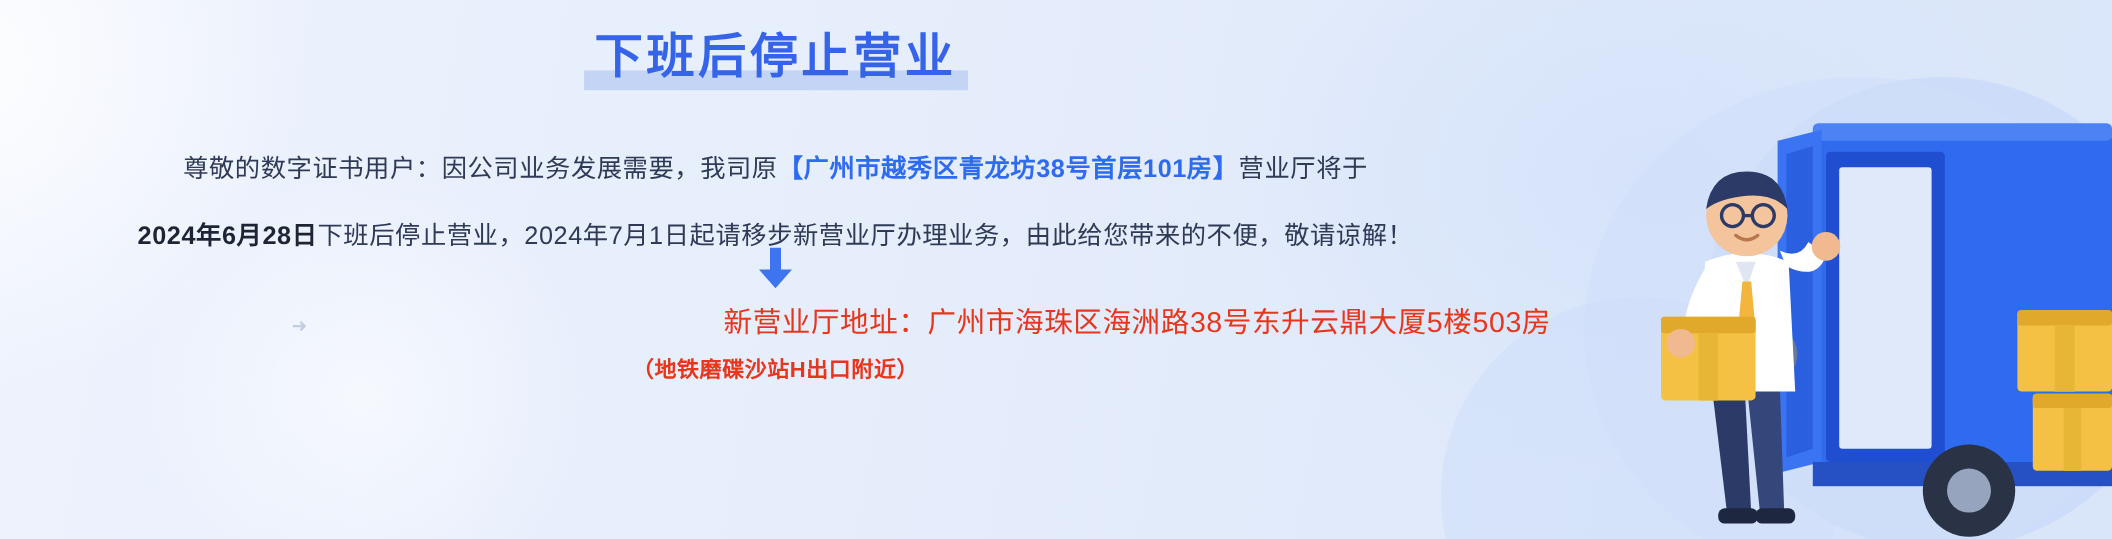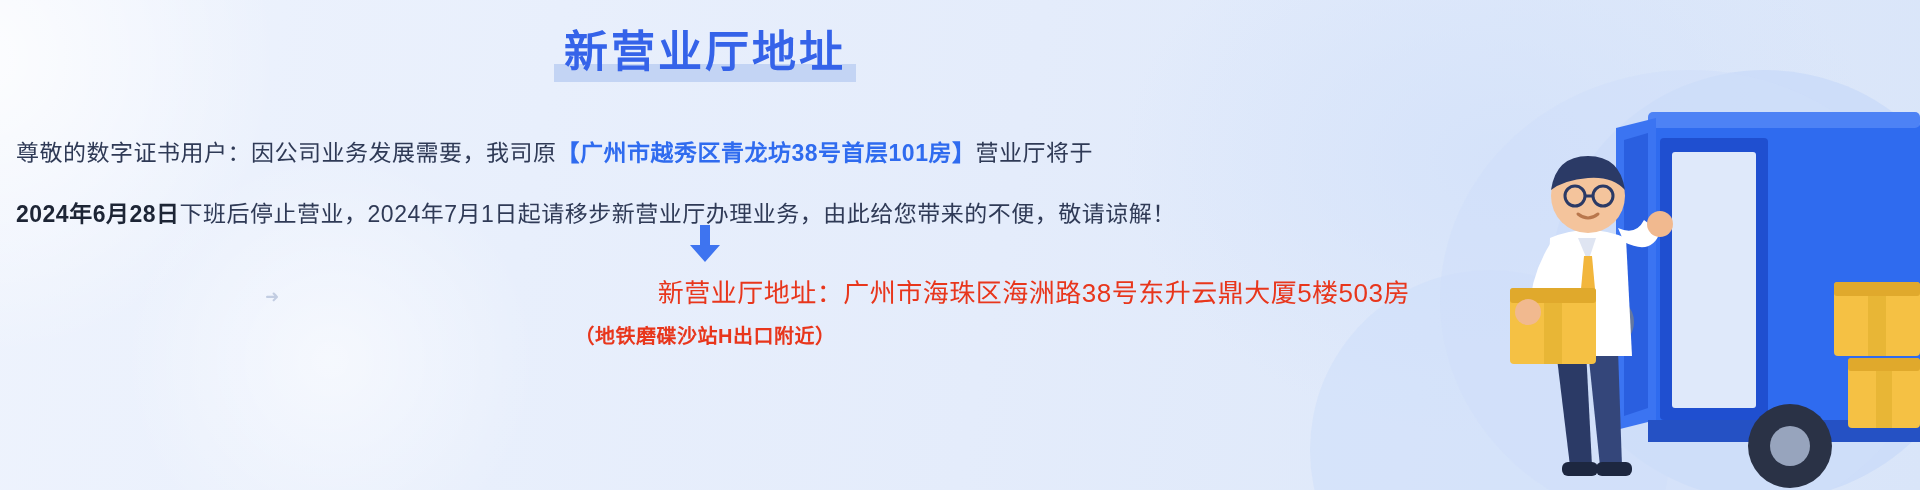--- a/index.html
+++ b/index.html
@@ -98,25 +98,25 @@
   }
   .title-text {
     position: relative;
     z-index: 1;
   }
 
   .para {
     position: absolute;
     left: 0;
     width: 1410px;
+    text-align: center;
     color: #2f3a56;
     font-size: 23px;
     letter-spacing: 0.5px;
     white-space: nowrap;
-    padding-left: 16px;
   }
   .para-1 { top: 134px; }
   .para-2 { top: 195px; }
 
   .em-blue {
     color: #2f6bef;
     font-weight: bold;
   }
   .em-dark {
     color: #1d2535;
@@ -185,21 +185,21 @@
   <div class="blob blob-b"></div>
   <div class="blob blob-c"></div>
   <div class="arc"></div>
   <div class="arc2"></div>
 
   <div class="content">
 
     <div class="title-wrap">
       <div class="title">
         <span class="title-highlight"></span>
-        <span class="title-text">新营业厅地址</span>
+        <span class="title-text">下班后停止营业</span>
       </div>
     </div>
 
     <div class="para para-1">
       <span>尊敬的数字证书用户：因公司业务发展需要，我司原</span><span class="em-blue">【广州市越秀区青龙坊38号首层101房】</span><span>营业厅将于</span>
     </div>
 
     <div class="para para-2">
       <span class="em-dark">2024年6月28日</span><span>下班后停止营业，2024年7月1日起请移步新营业厅办理业务，由此给您带来的不便，敬请谅解！</span>
     </div>

